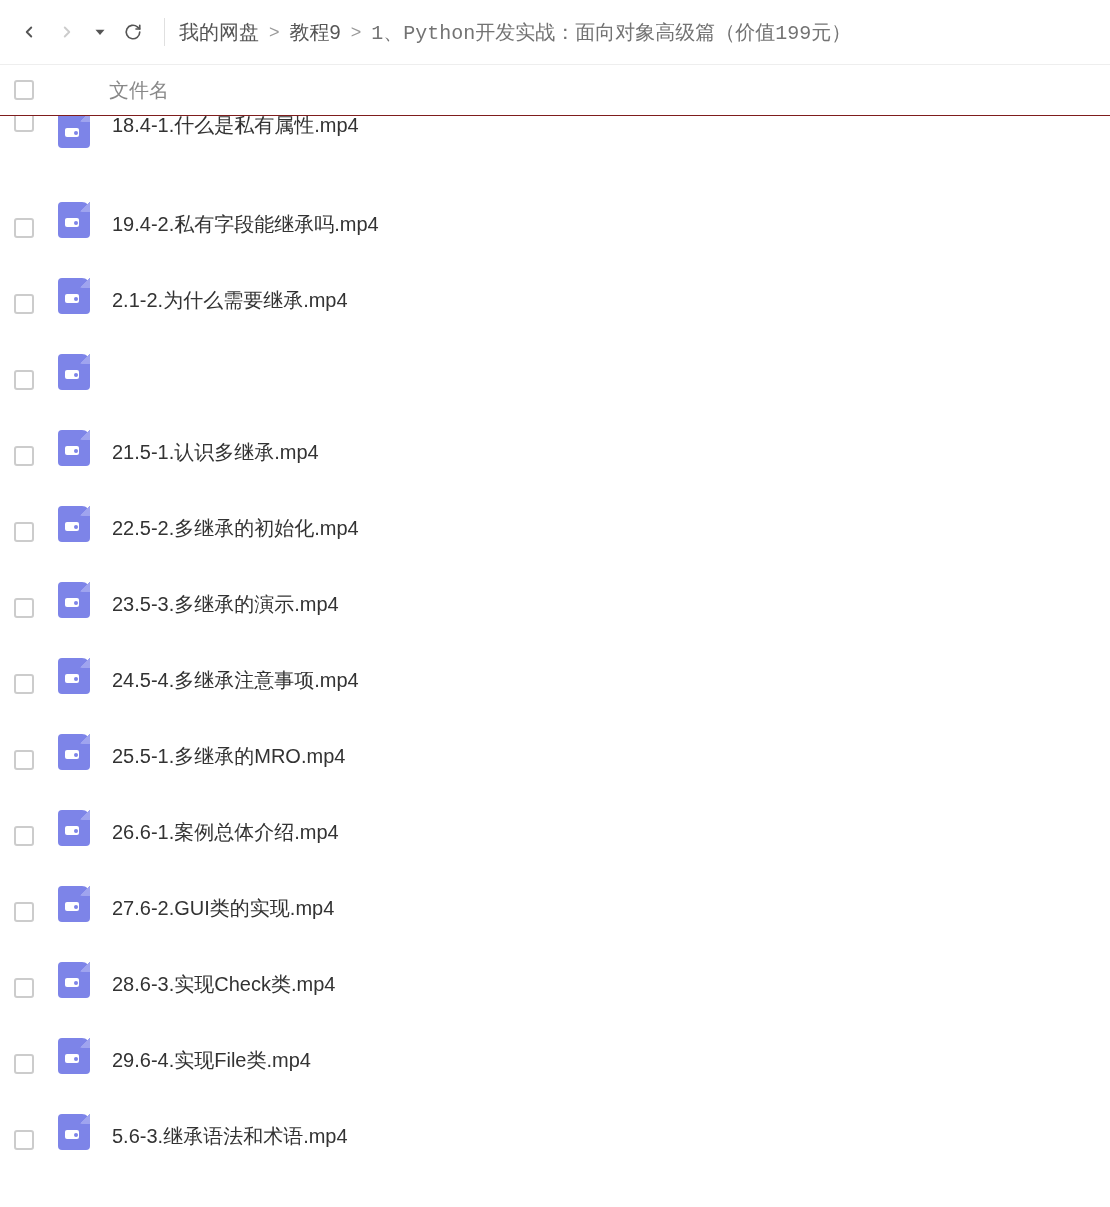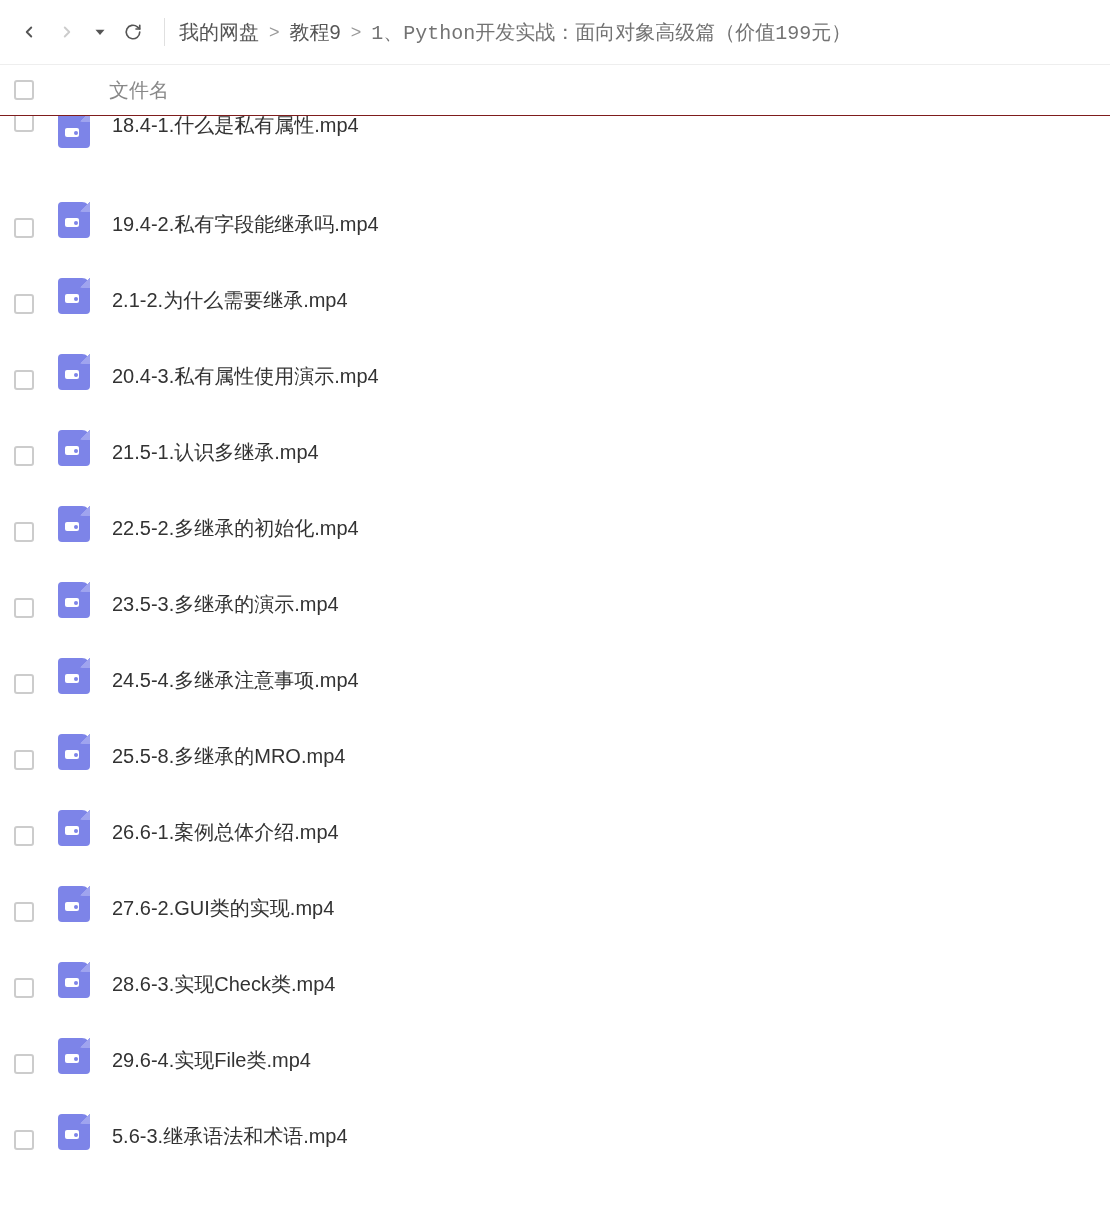--- a/index.html
+++ b/index.html
@@ -218,21 +218,20 @@
     <div class="file-icon">
         <span class="dot"></span>
       </div>
     <div class="file-name">2.1-2.为什么需要继承.mp4</div>
   </div>
   <div class="file-row">
     <div class="row-checkbox"></div>
     <div class="file-icon">
         <span class="dot"></span>
       </div>
-    <div class="file-name">20.4-3.私有属性使用演示.mp4</div>
   </div>
   <div class="file-row">
     <div class="row-checkbox"></div>
     <div class="file-icon">
         <span class="dot"></span>
       </div>
     <div class="file-name">21.5-1.认识多继承.mp4</div>
   </div>
   <div class="file-row">
     <div class="row-checkbox"></div>
@@ -253,21 +252,21 @@
     <div class="file-icon">
         <span class="dot"></span>
       </div>
     <div class="file-name">24.5-4.多继承注意事项.mp4</div>
   </div>
   <div class="file-row">
     <div class="row-checkbox"></div>
     <div class="file-icon">
         <span class="dot"></span>
       </div>
-    <div class="file-name">25.5-8.多继承的MRO.mp4</div>
+    <div class="file-name">25.5-1.多继承的MRO.mp4</div>
   </div>
   <div class="file-row">
     <div class="row-checkbox"></div>
     <div class="file-icon">
         <span class="dot"></span>
       </div>
     <div class="file-name">26.6-1.案例总体介绍.mp4</div>
   </div>
   <div class="file-row">
     <div class="row-checkbox"></div>

